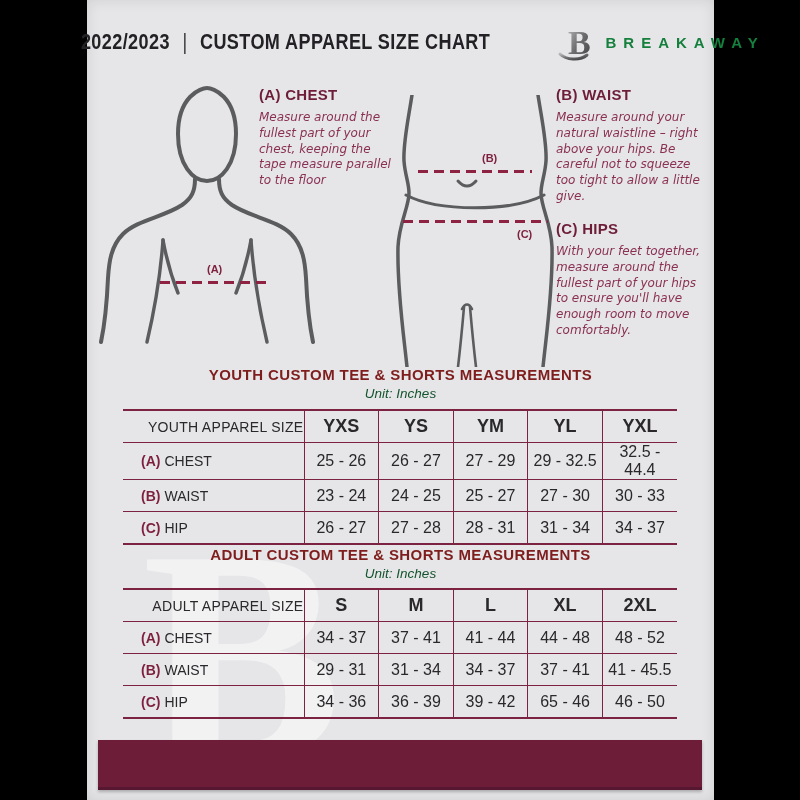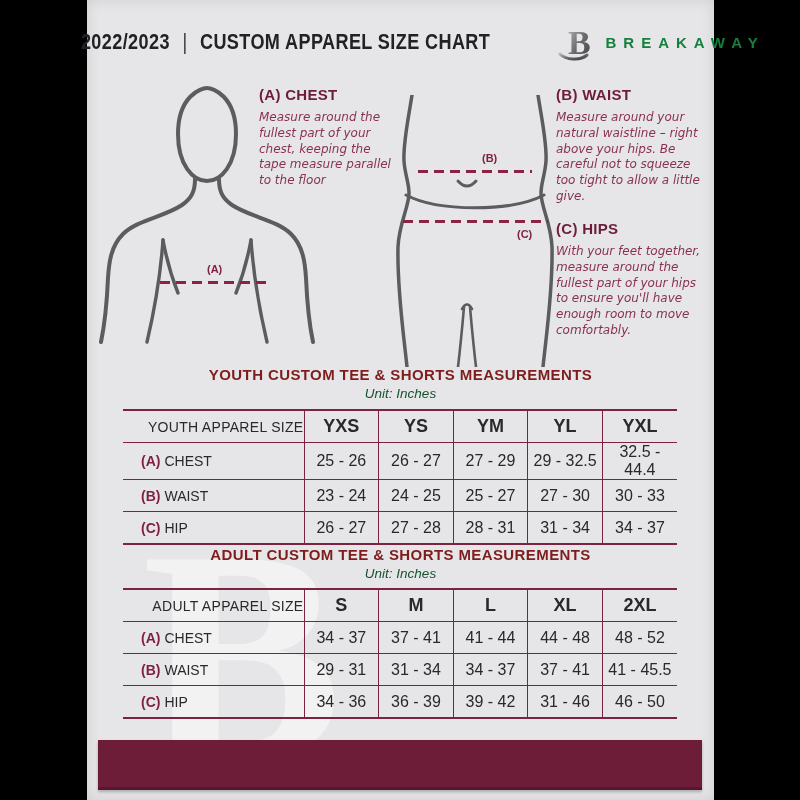--- a/index.html
+++ b/index.html
@@ -234,20 +234,20 @@
           <td>31 - 34</td>
           <td>34 - 37</td>
           <td>37 - 41</td>
           <td>41 - 45.5</td>
         </tr>
         <tr>
           <td class="label-col"><span class="key">(C)</span>HIP</td>
           <td>34 - 36</td>
           <td>36 - 39</td>
           <td>39 - 42</td>
-          <td>31 - 46</td>
+          <td>65 - 46</td>
           <td>46 - 50</td>
         </tr>
       </tbody>
   </table>
 
   <div class="footer-bar"></div>
 </div>
 
 </body></html>

